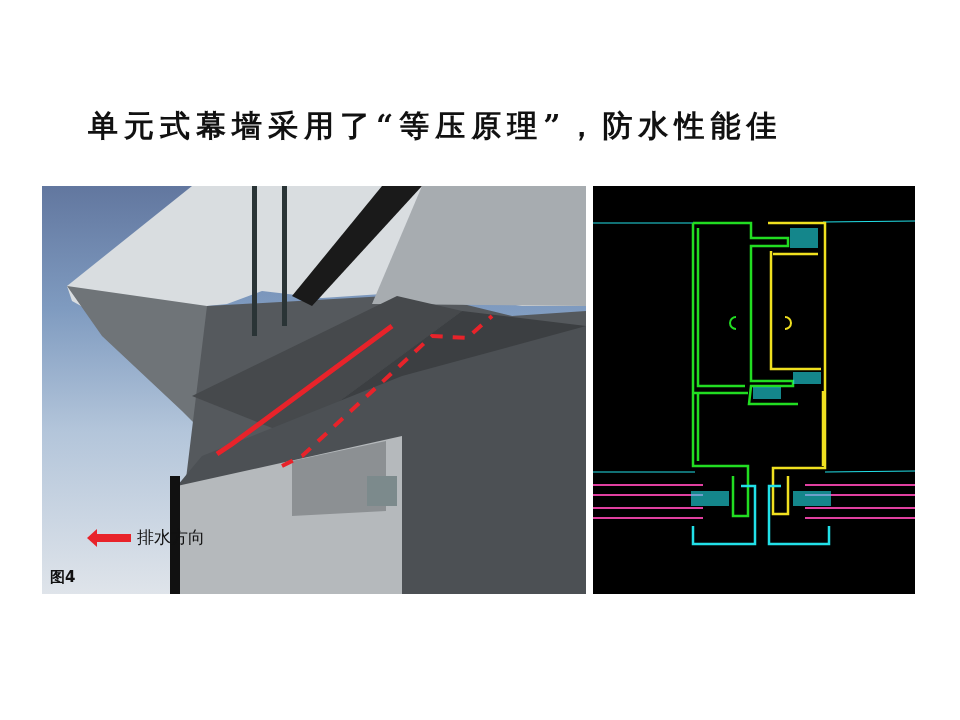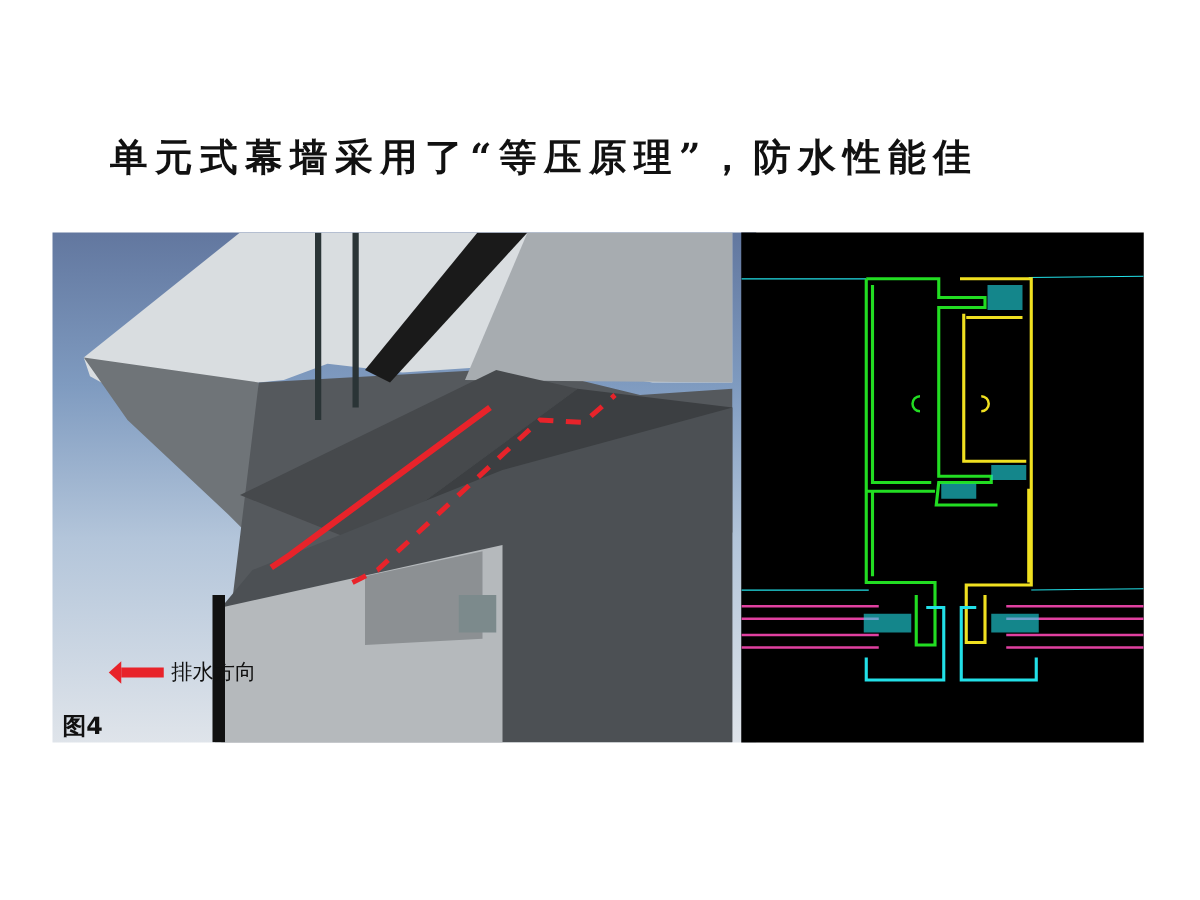--- a/index.html
+++ b/index.html
@@ -1,24 +1,24 @@
 <!DOCTYPE html>
 <html><head>
 <meta charset="utf-8">
 <style>
   html,body{margin:0;padding:0;}
   body{width:960px;height:720px;background:#ffffff;position:relative;overflow:hidden;font-family:"DejaVu Sans",sans-serif;}
   .title{position:absolute;left:88px;top:106px;width:760px;height:44px;font-family:"DejaVu Serif",serif;font-size:30px;font-weight:bold;color:#111;letter-spacing:6px;white-space:nowrap;}
   .fig-left{position:absolute;left:42px;top:186px;width:544px;height:408px;overflow:hidden;
-    background:linear-gradient(180deg,#62779f 0%,#7f9bc0 30%,#b3c5da 60%,#dfe4ea 100%);padding-left:19px;}
+    background:linear-gradient(180deg,#62779f 0%,#7f9bc0 30%,#b3c5da 60%,#dfe4ea 100%);}
   .fig-right{position:absolute;left:593px;top:186px;width:322px;height:408px;background:#000;overflow:hidden;}
   .drain-label{position:absolute;left:45px;top:340px;display:flex;align-items:center;gap:6px;font-size:17px;color:#111;}
   .arrow{width:34px;height:8px;background:#e8232a;position:relative;margin-left:10px;}
   .arrow:before{content:"";position:absolute;left:-10px;top:-5px;border-right:10px solid #e8232a;border-top:9px solid transparent;border-bottom:9px solid transparent;}
-  .fig-label{position:absolute;left:8px;top:382px;font-size:19px;font-weight:bold;color:#111;}
+  .fig-label{position:absolute;left:8px;top:382px;font-size:15px;font-weight:bold;color:#111;}
   svg{position:absolute;left:0;top:0;}
 </style>
 </head>
 <body>
 
 <div class="title">单元式幕墙采用了“等压原理”，防水性能佳</div>
 
 <div class="fig-left">
   <svg width="544" height="408" viewBox="0 0 544 408">
 

